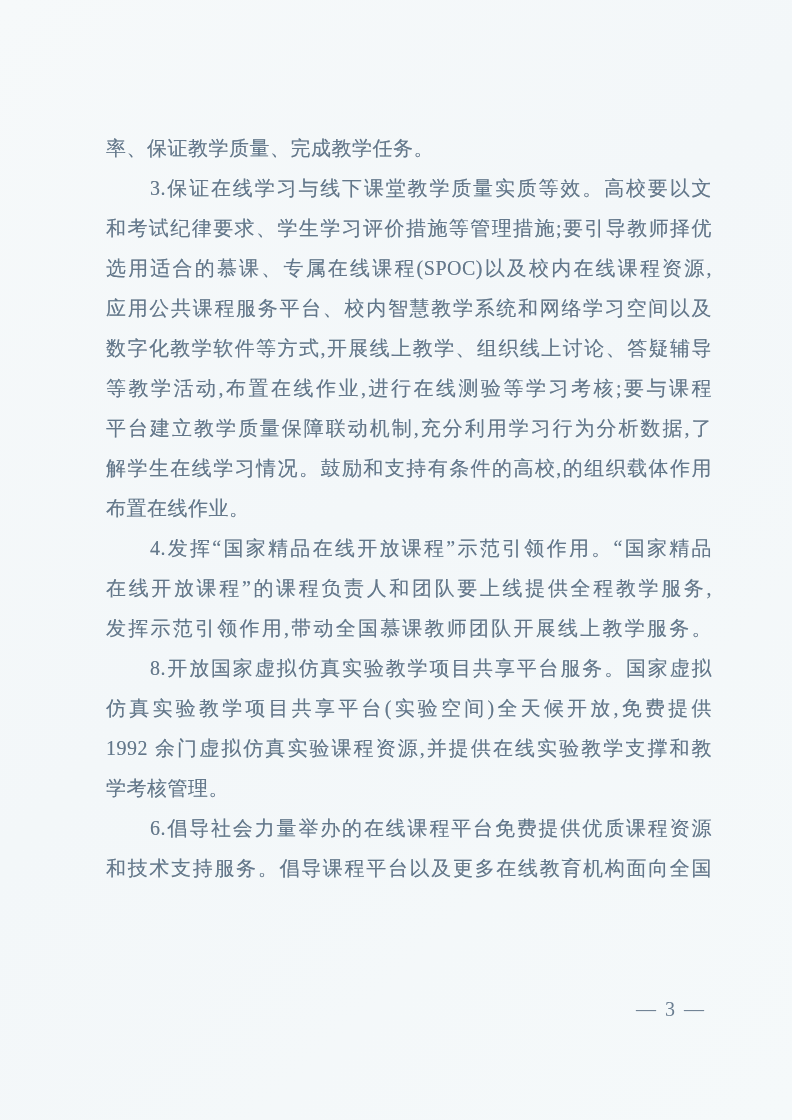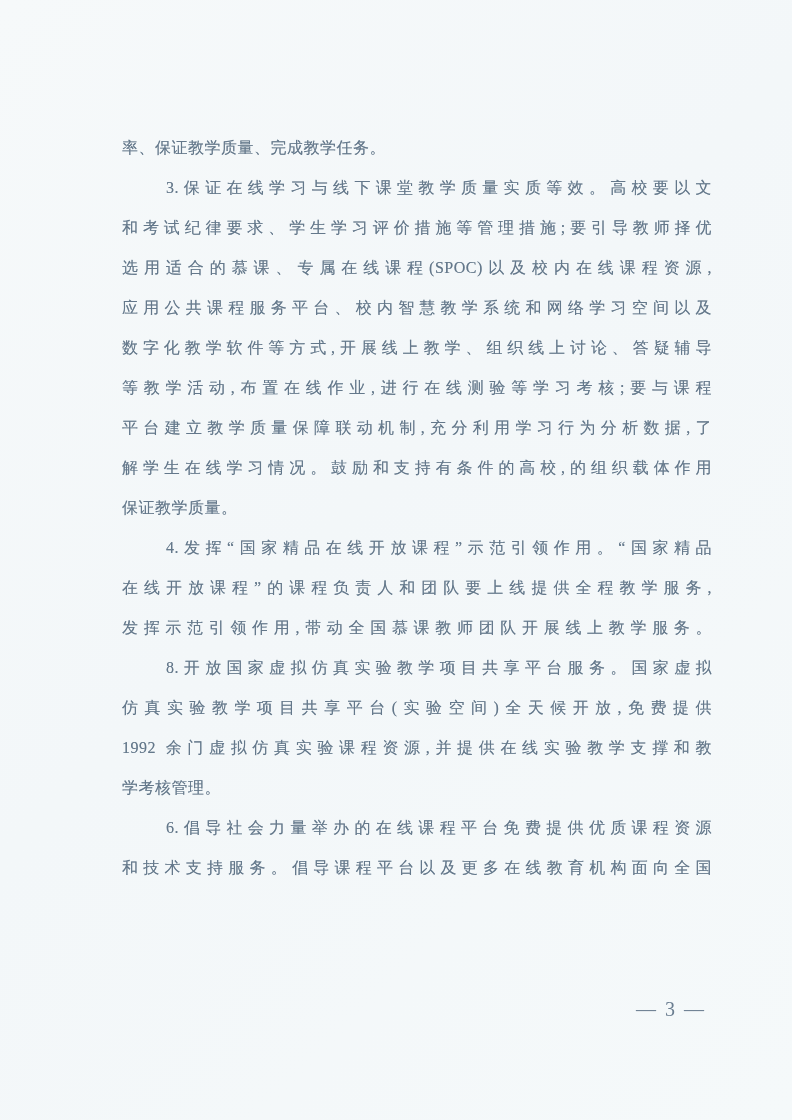--- a/index.html
+++ b/index.html
@@ -22,26 +22,25 @@
   .text-block {
     position: absolute;
     left: 106px;
     top: 128px;
     width: 606px;
     color: #64788b;
   }
   .line {
     height: 40px;
     line-height: 40px;
-    font-size: 16px;
+    font-size: 20px;
     letter-spacing: 0.5px;
     white-space: normal;
     overflow: hidden;
     text-shadow: 0 0 0.6px rgba(100, 120, 139, 0.55);
-    margin-left: 16px;
   }
   .line.full {
     text-align: justify;
     text-align-last: justify;
     text-justify: inter-ideograph;
   }
   .line.indent {
     text-indent: 44px;
   }
   .page-number {
@@ -62,21 +61,21 @@
   <div class="text-block">
       <div class="line">率、保证教学质量、完成教学任务。</div>
       <div class="line full indent">3.保证在线学习与线下课堂教学质量实质等效。高校要以文</div>
       <div class="line full">和考试纪律要求、学生学习评价措施等管理措施;要引导教师择优</div>
       <div class="line full">选用适合的慕课、专属在线课程(SPOC)以及校内在线课程资源,</div>
       <div class="line full">应用公共课程服务平台、校内智慧教学系统和网络学习空间以及</div>
       <div class="line full">数字化教学软件等方式,开展线上教学、组织线上讨论、答疑辅导</div>
       <div class="line full">等教学活动,布置在线作业,进行在线测验等学习考核;要与课程</div>
       <div class="line full">平台建立教学质量保障联动机制,充分利用学习行为分析数据,了</div>
       <div class="line full">解学生在线学习情况。鼓励和支持有条件的高校,的组织载体作用</div>
-      <div class="line">保证教学质量。</div>
+      <div class="line">布置在线作业。</div>
       <div class="line full indent">4.发挥“国家精品在线开放课程”示范引领作用。“国家精品</div>
       <div class="line full">在线开放课程”的课程负责人和团队要上线提供全程教学服务,</div>
       <div class="line full">发挥示范引领作用,带动全国慕课教师团队开展线上教学服务。</div>
       <div class="line full indent">8.开放国家虚拟仿真实验教学项目共享平台服务。国家虚拟</div>
       <div class="line full">仿真实验教学项目共享平台(实验空间)全天候开放,免费提供</div>
       <div class="line full">1992 余门虚拟仿真实验课程资源,并提供在线实验教学支撑和教</div>
       <div class="line">学考核管理。</div>
       <div class="line full indent">6.倡导社会力量举办的在线课程平台免费提供优质课程资源</div>
       <div class="line full">和技术支持服务。倡导课程平台以及更多在线教育机构面向全国</div>
     </div>

